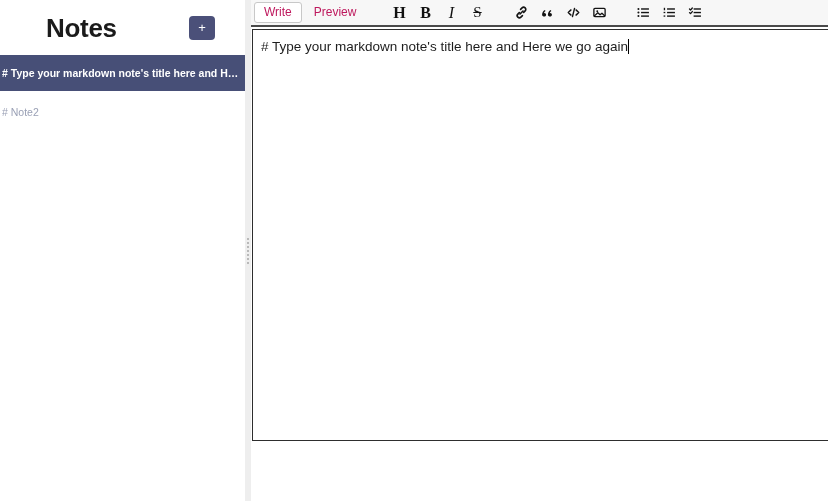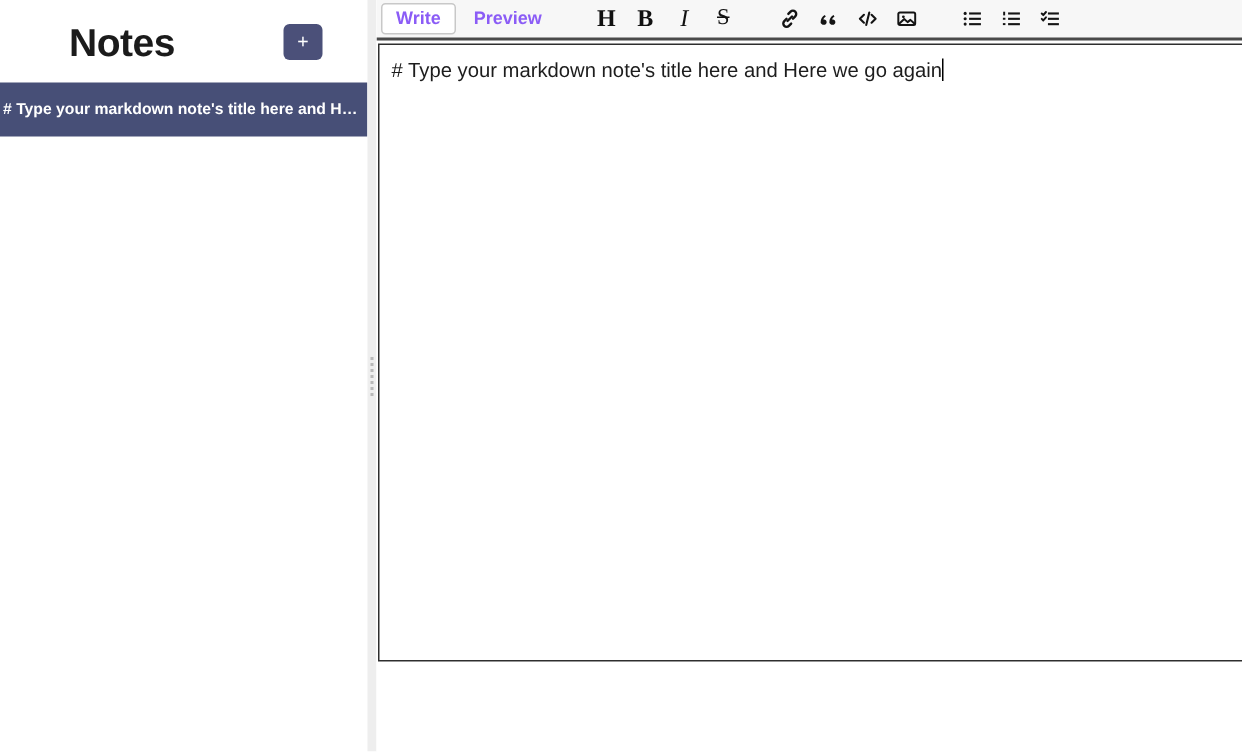--- a/index.html
+++ b/index.html
@@ -145,31 +145,30 @@
     border-bottom: 2px solid #4a4a4a;
     display: flex;
     align-items: center;
     box-sizing: border-box;
     padding-left: 3px;
     overflow: hidden;
   }
 
   .tab {
     font-size: 12px;
-    color: #8b5cf6;
+    color: #be185d;
     padding: 3px 9px 4px 9px;
     margin-right: 2px;
     border: 1px solid transparent;
     border-radius: 3px;
     cursor: pointer;
     line-height: 1;
     background: transparent;
     font-family: "Liberation Sans", sans-serif;
     white-space: nowrap;
-    font-weight: bold;
   }
 
   .tab.active {
     background: #ffffff;
     border: 1px solid #c8c8c8;
   }
 
   .tb-group {
     display: flex;
     align-items: center;
@@ -247,20 +246,23 @@
 
     <div class="sidebar-header">
       <h1 class="app-title">Notes</h1>
       <button class="add-note-button">+</button>
     </div>
 
     <ul class="note-list">
       <li class="note-item selected">
         <span class="note-item-text"># Type your markdown note's title here and Here we go aga…</span>
       </li>
+      <li class="note-item spacer-top">
+        <span class="note-item-text"># Note2</span>
+      </li>
     </ul>
 
   </aside>
 
   <div class="splitter">
     <div class="splitter-grip"></div>
   </div>
 
   <section class="editor-pane">
 

